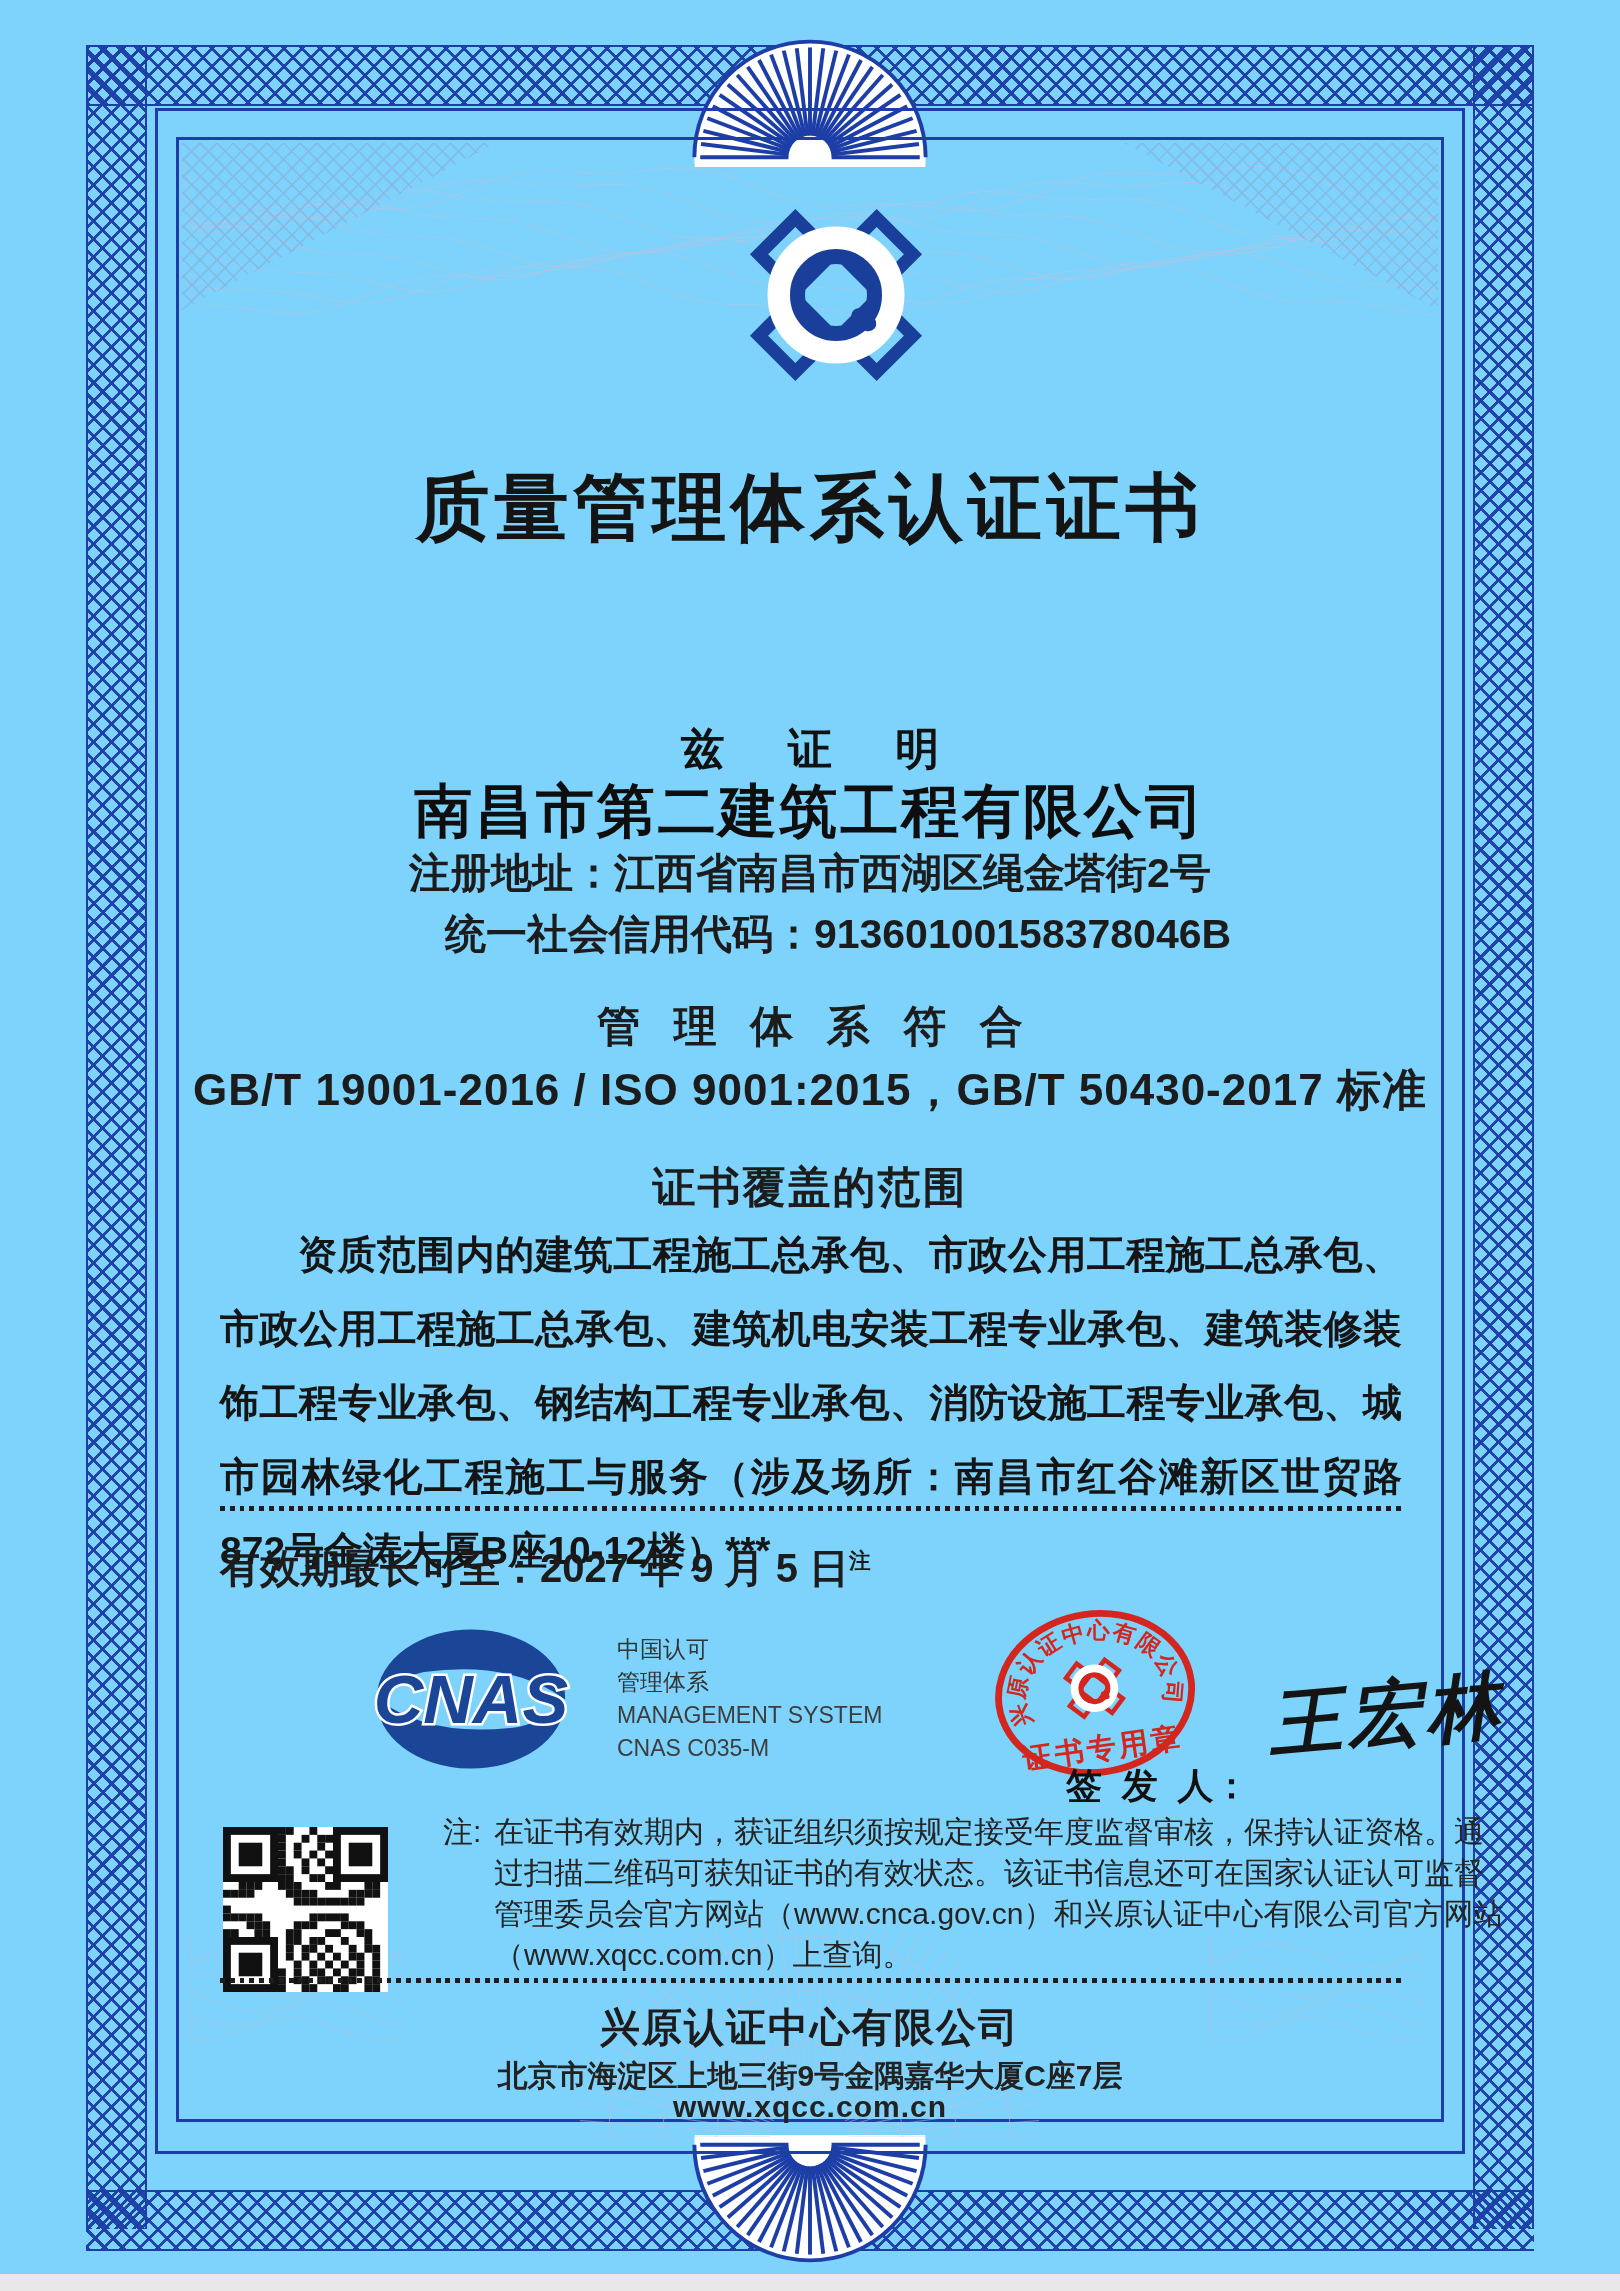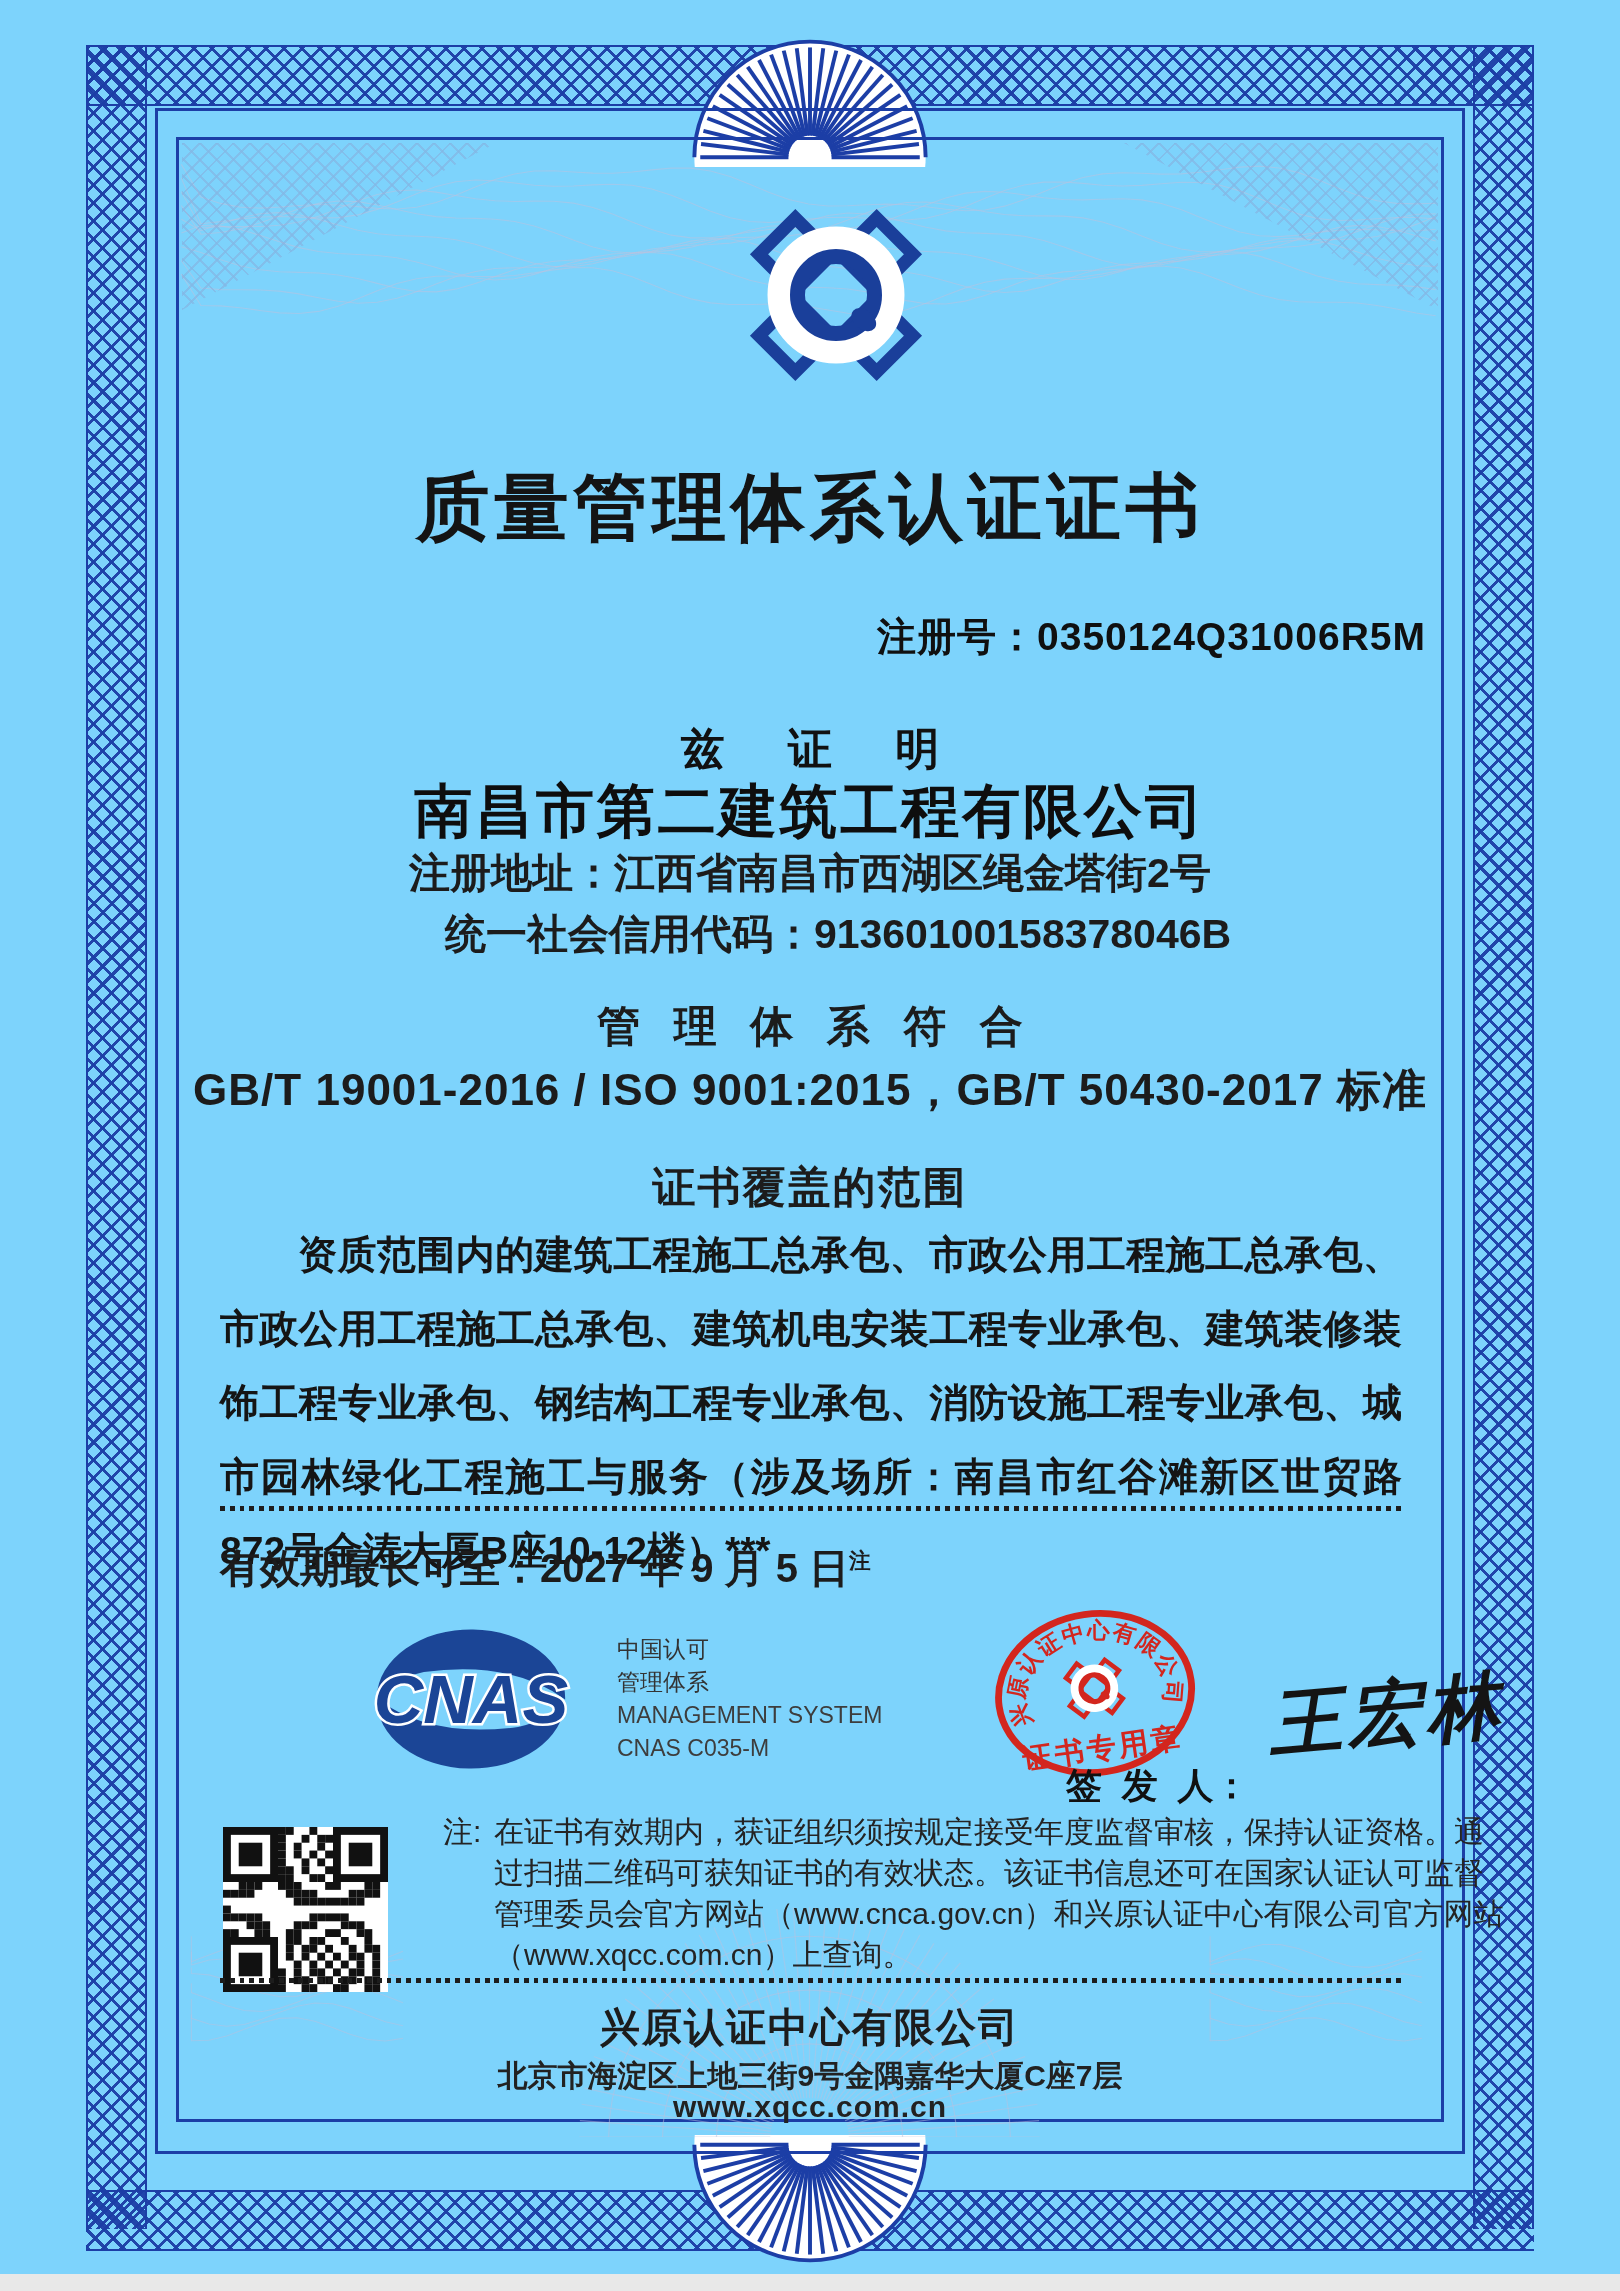--- a/index.html
+++ b/index.html
@@ -229,23 +229,20 @@
     </svg>
   <div class="lace lace-tl"></div>
   <div class="lace lace-tr"></div>
 
   <svg class="abs" style="left:729px;top:188px;color:#1a3f9a" width="214" height="214" viewBox="0 0 200 200">
     <use href="#qflower"></use>
   </svg>
 
   <div class="abs center title">质量管理体系认证证书</div>
 
-  <div class="abs regno">
-    <span>注册号：</span><span>0350124Q31006R5M</span>
-  </div>
 
   <div class="abs center certify-heading">兹 证 明</div>
   <div class="abs center company">南昌市第二建筑工程有限公司</div>
   <div class="abs center addr">
     <span>注册地址：</span><span>江西省南昌市西湖区绳金塔街2号</span>
   </div>
   <div class="abs center credit">
     <span>统一社会信用代码：</span><span>91360100158378046B</span>
   </div>
 

